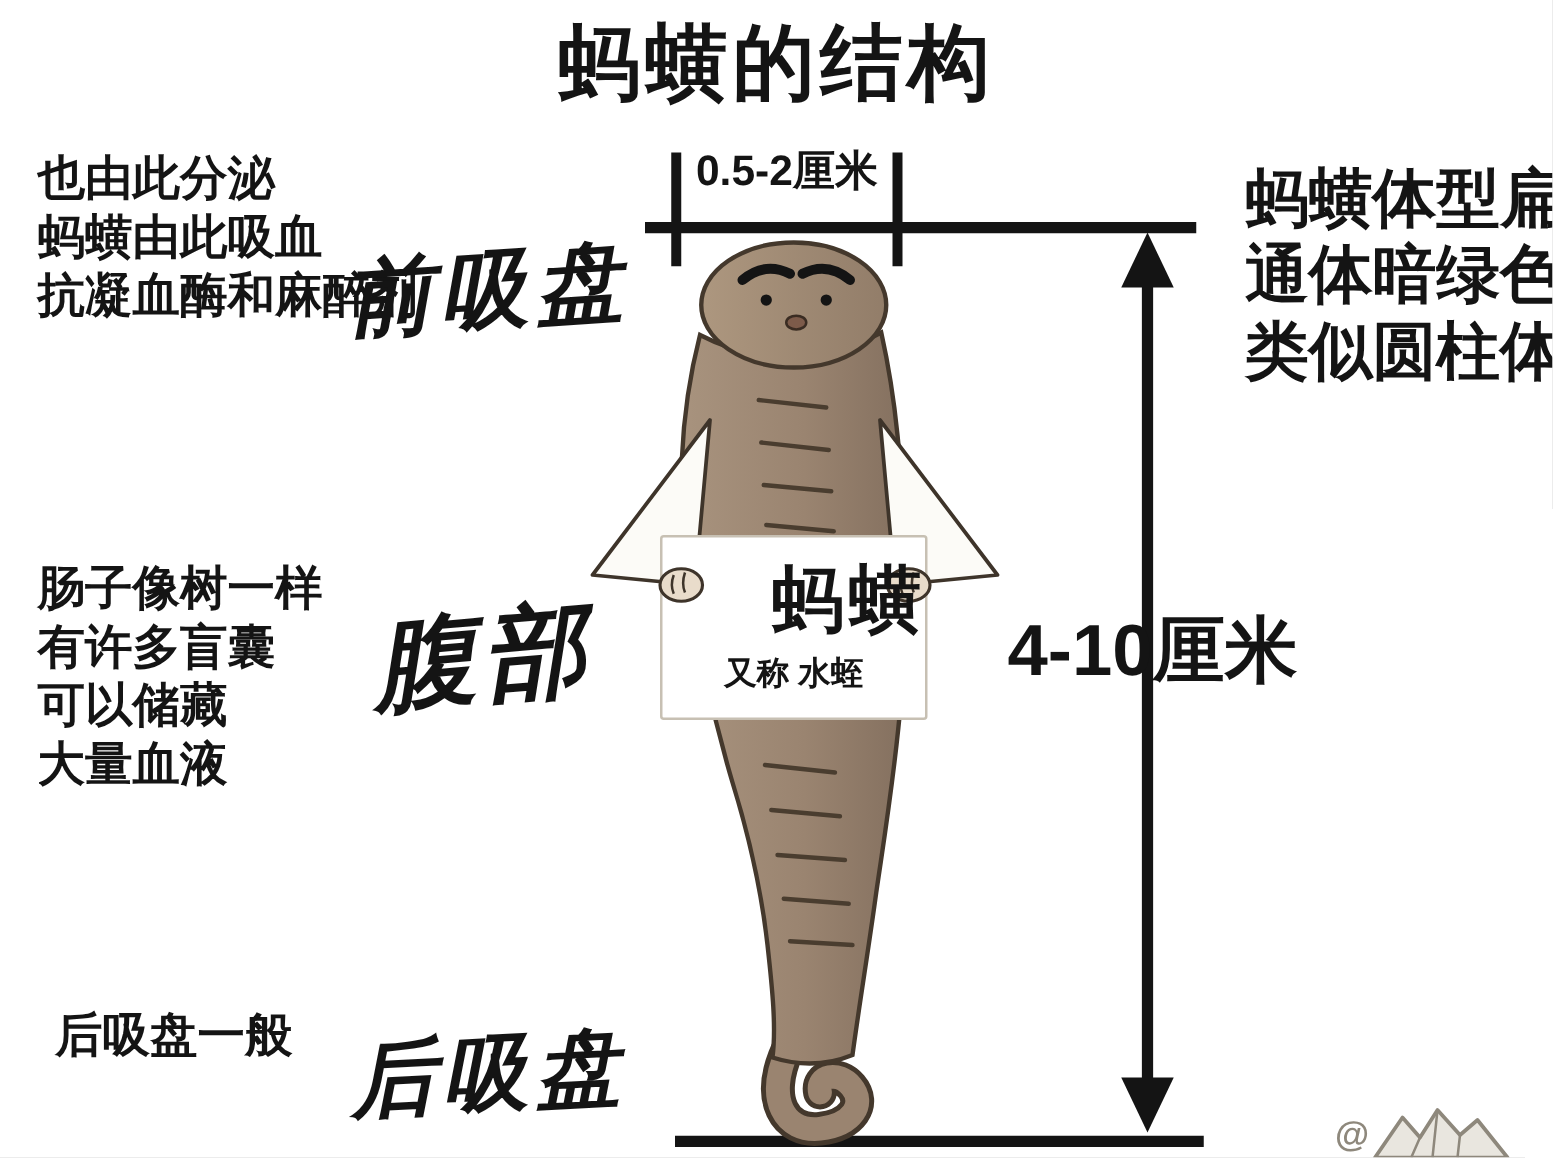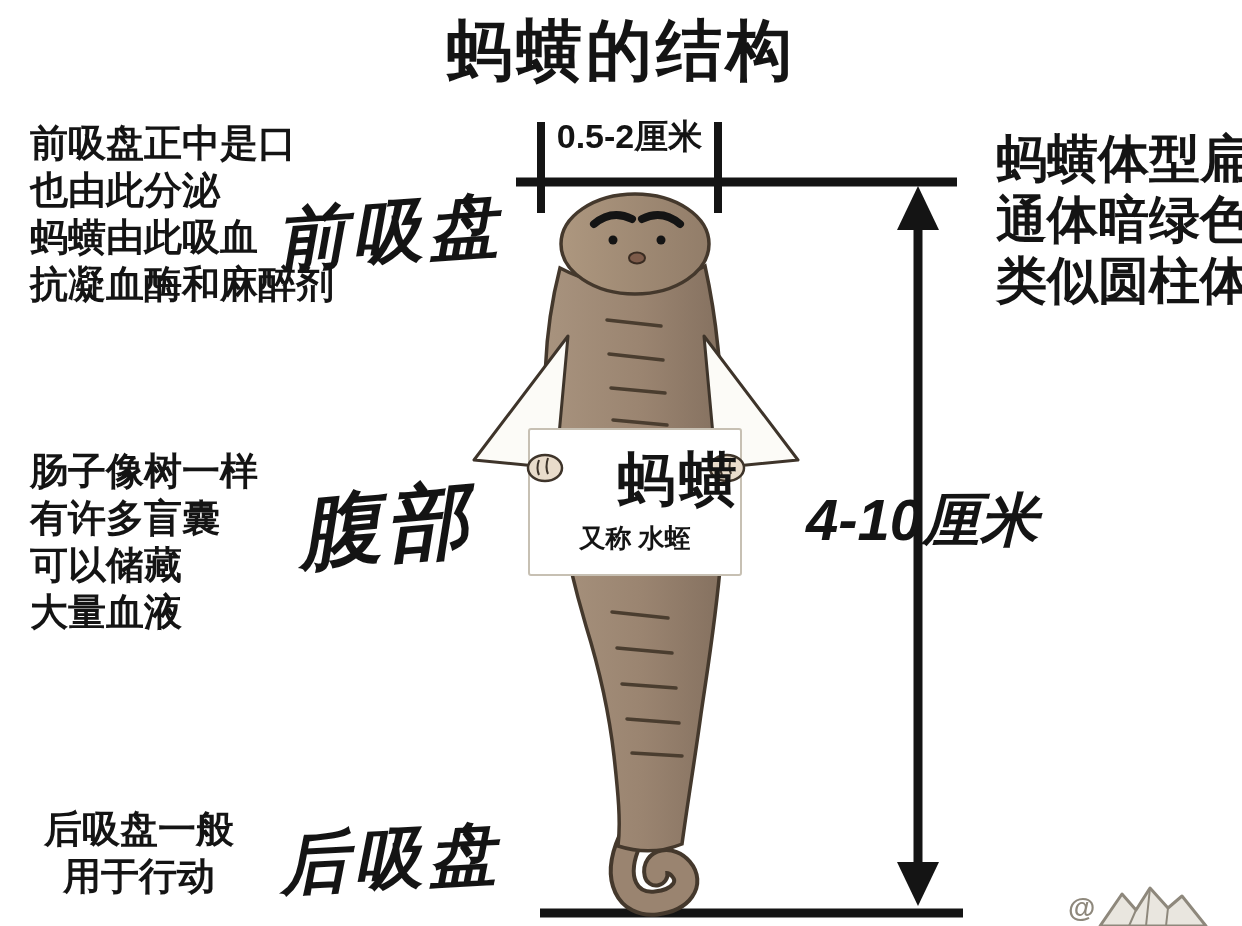--- a/index.html
+++ b/index.html
@@ -17,21 +17,21 @@
   .title {
     left: 0; right: 0; top: 6px;
     text-align: center;
     font-size: 66px;
     font-weight: 800;
     letter-spacing: 4px;
   }
   .note { font-weight: 700; font-size: 38px; line-height: 47px; white-space: nowrap; }
   .note-right { font-weight: 700; font-size: 51px; line-height: 61px; white-space: nowrap; }
   .measure-small { font-weight: 700; font-size: 34px; text-align: center; }
-  .measure-big { font-weight: 800; font-size: 58px; white-space: nowrap; font-style: italic; }
+  .measure-big { font-weight: 800; font-size: 58px; white-space: nowrap; }
   .callig {
     font-family: "DejaVu Serif", serif;
     font-style: italic;
     font-weight: 700;
     white-space: nowrap;
     letter-spacing: 6px;
   }
   .callig-anterior { left: 276px; top: 186px; font-size: 70px; transform: rotate(-4deg); }
   .callig-abdomen  { left: 298px; top: 472px; font-size: 82px; transform: rotate(-5deg); }
   .callig-posterior{ left: 280px; top: 814px; font-size: 68px; transform: rotate(-3deg); }
@@ -140,42 +140,40 @@
     </g>
   </svg>
 
   <div class="abs title">蚂蟥的结构</div>
 
   <div class="abs measure-small" style="left:541px; top:114px; width:177px;">0.5-2厘米</div>
 
   <div class="abs measure-big" style="left:806px; top:482px;">4-10厘米</div>
 
   <div class="abs note" style="left:30px; top:120px;">
-    <div>前吸盘正中是口</div>
     <div>也由此分泌</div>
     <div>蚂蟥由此吸血</div>
     <div>抗凝血酶和麻醉剂</div>
   </div>
 
   <div class="abs note-right" style="left:996px; top:128px;">
     <div>蚂蟥体型扁</div>
     <div>通体暗绿色</div>
     <div>类似圆柱体</div>
   </div>
 
   <div class="abs note" style="left:30px; top:448px;">
     <div>肠子像树一样</div>
     <div>有许多盲囊</div>
     <div>可以储藏</div>
     <div>大量血液</div>
   </div>
 
   <div class="abs note" style="left:44px; top:806px;text-align:center;">
     <div>后吸盘一般</div>
-    <div>用于行动</div>
   </div>
 
   <div class="abs callig callig-anterior">前吸盘</div>
   <div class="abs callig callig-abdomen">腹部</div>
   <div class="abs callig callig-posterior">后吸盘</div>
 
   <div class="abs sign-name">蚂蟥</div>
   <div class="abs sign-subtitle">又称 水蛭</div>
 
   <div class="abs watermark-at">@</div>

